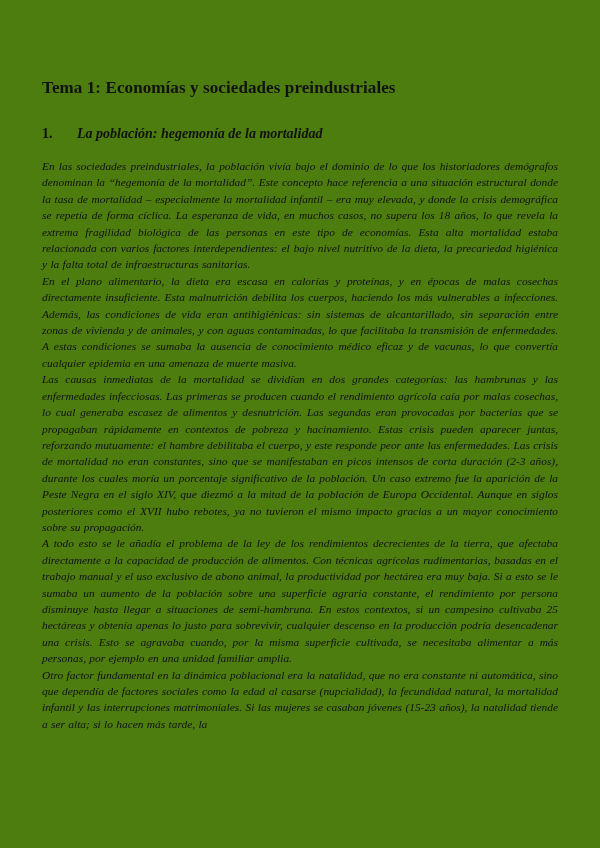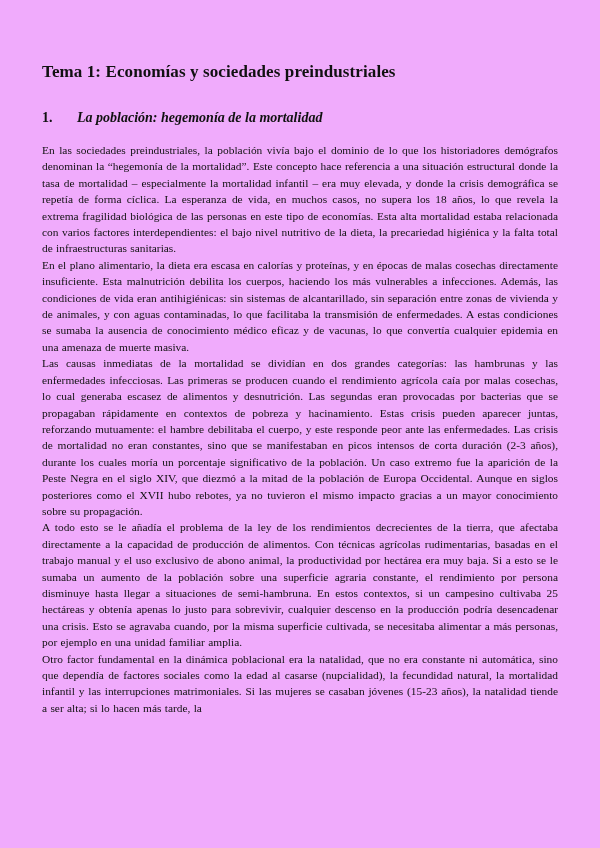--- a/index.html
+++ b/index.html
@@ -11,22 +11,22 @@
     width: 600px;
     height: 848px;
     font-family: "Liberation Serif", serif;
     color: #111111;
     overflow: hidden;
   }
   .page {
     box-sizing: border-box;
     width: 600px;
     height: 848px;
-    background: #f0abfc;
-    padding: 62px 42px 40px 42px;
+    background: #4d7c0f;
+    padding: 78px 42px 40px 42px;
     overflow: hidden;
   }
   .doc-title {
     font-size: 17px;
     font-weight: bold;
     margin: 0 0 28px 0;
     letter-spacing: 0.1px;
   }
   .section-heading {
     display: flex;
@@ -41,20 +41,21 @@
   .section-title {
     flex: 1 1 auto;
     font-style: italic;
   }
   .body-text p {
     font-size: 11.4px;
     line-height: 16.4px;
     text-align: justify;
     margin: 0;
     word-spacing: 0.5px;
+    font-style: italic;
   }
 </style>
 </head>
 <body>
 
 <div class="page">
 
   <h1 class="doc-title">Tema 1: Economías y sociedades preindustriales</h1>
 
   <div class="section-heading">

